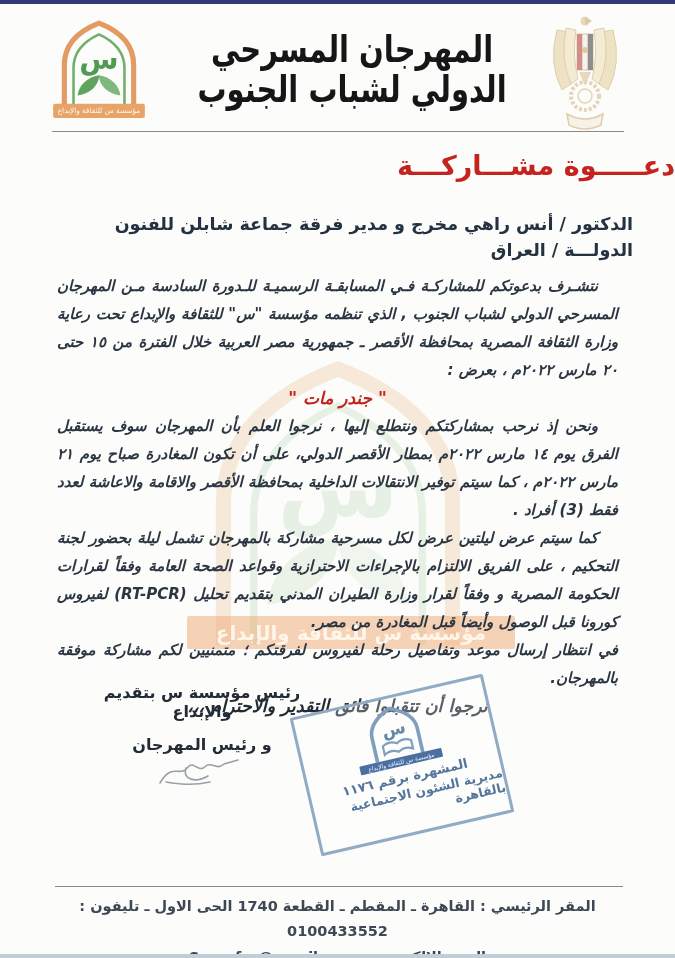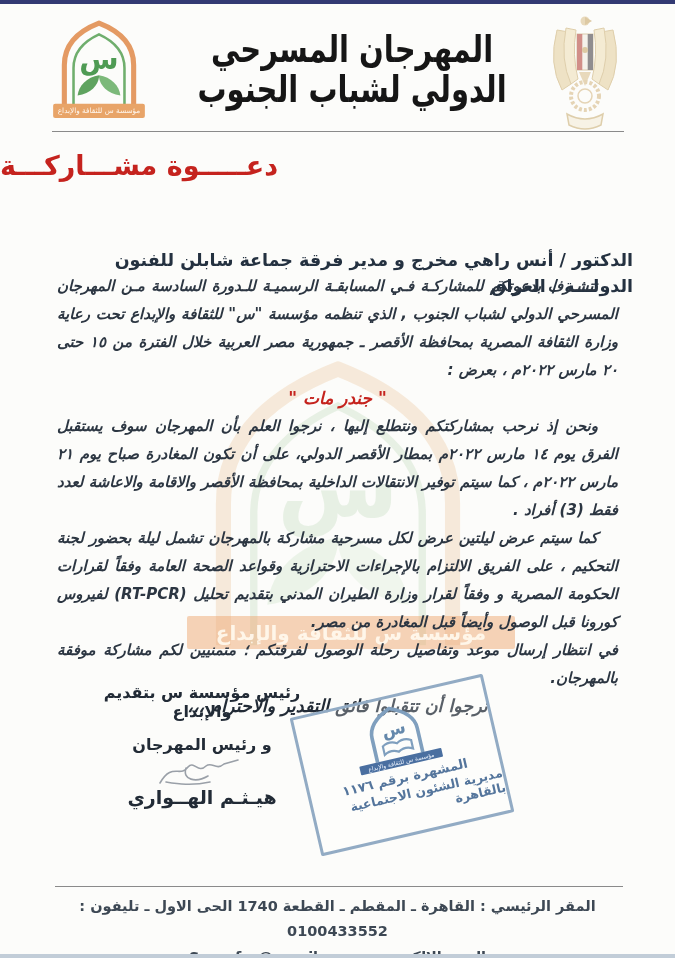--- a/index.html
+++ b/index.html
@@ -22,28 +22,28 @@
     position:absolute;left:178px;top:30px;width:348px;
     text-align:center;font-weight:bold;font-size:29px;line-height:1.08;
     color:#161616;letter-spacing:-1px;
     transform:scaleY(1.28);transform-origin:50% 0;
   }
   .logo-eagle{position:absolute;left:538px;top:12px;opacity:.6;}
   .rule-top{position:absolute;top:131px;left:52px;width:572px;border-top:1.6px solid #8a8a8a;}
 
   
   .title{
-    position:absolute;top:150px;left:0;width:675px;text-align:left;
+    position:absolute;top:150px;left:0;width:675px;text-align:right;
     color:#c5231e;font-size:27px;font-weight:bold;letter-spacing:1px;
   }
 
   
   .addressee{
     position:absolute;top:211px;right:42px;left:42px;
-    font-weight:bold;font-size:17.5px;color:#243140;line-height:1.5;text-align:right;margin-top:36px;
+    font-weight:bold;font-size:17.5px;color:#243140;line-height:1.5;text-align:right;
   }
 
   
   .body-flow{
     position:absolute;top:272px;right:57px;left:57px;z-index:2;
     font-size:15px;font-weight:bold;color:#2c3642;
     line-height:28px;text-align:justify;
   }
   .body-flow p{margin:0;font-style:italic;}
   .body-flow p.indent{text-indent:20px;}
@@ -158,31 +158,30 @@
       <path d="M50,58 C62,60 70,68 71,78 C58,76 51,68 50,60 Z" fill="#e2f0de"></path>
     </svg>
   </div>
   <div class="watermark-band">مؤسسة س للثقافة والإبداع</div>
 
   <div class="body-flow">
     <p class="indent">نتشـرف بدعوتكم للمشاركـة فـي المسابقـة الرسميـة للـدورة السادسة مـن المهرجان المسرحي الدولي لشباب الجنوب , الذي تنظمه مؤسسة "س" للثقافة والإبداع تحت رعاية وزارة الثقافة المصرية  بمحافظة الأقصر ـ جمهورية مصر العربية خلال الفترة من ١٥ حتى ٢٠ مارس ٢٠٢٢م ، بعرض :</p>
     <p class="show-title">" جندر مات "</p>
     <p class="indent">ونحن إذ نرحب بمشاركتكم ونتطلع إليها ، نرجوا العلم بأن المهرجان سوف يستقبل الفرق يوم ١٤ مارس ٢٠٢٢م بمطار الأقصر الدولي، على أن تكون المغادرة صباح يوم ٢١ مارس ٢٠٢٢م ، كما سيتم توفير الانتقالات الداخلية بمحافظة الأقصر والاقامة والاعاشة لعدد فقط (3) أفراد .</p>
     <p class="indent">كما سيتم عرض ليلتين عرض لكل مسرحية مشاركة بالمهرجان تشمل ليلة بحضور لجنة التحكيم ، على الفريق الالتزام بالإجراءات الاحترازية وقواعد الصحة العامة وفقاً لقرارات الحكومة المصرية و وفقاً لقرار وزارة الطيران المدني بتقديم تحليل (RT-PCR) لفيروس كورونا قبل الوصول وأيضاً قبل المغادرة من مصر.</p>
-    <p>في انتظار إرسال موعد وتفاصيل رحلة الوصول لفرقتكم ؛ متمنيين لكم مشاركة موفقة بالمهرجان.</p>
+    <p>في انتظار إرسال موعد وتفاصيل رحلة لفيروس لفرقتكم ؛ متمنيين لكم مشاركة موفقة بالمهرجان.</p>
     <p class="closing">نرجوا أن تتقبلوا فائق التقدير والاحترام ،،،</p>
   </div>
 
   <div class="signature">
     <div class="role1">رئيس مؤسسة س بتقديم والإبداع</div>
     <div class="role2">و رئيس المهرجان</div>
     <svg class="scribble" width="100" height="34" viewBox="0 0 100 34">
       <path d="M8,27 C20,6 28,22 36,11 C42,4 46,18 54,10 C60,5 64,15 72,8 L86,4 M34,12 C30,24 44,27 56,20 M14,26 C26,28 40,30 58,26" fill="none" stroke="#9aa0a8" stroke-width="1.6" stroke-linecap="round"></path>
     </svg>
-    <div class="name">هيـثـم الهــواري</div>
   </div>
 
   <div class="stamp">
     <svg width="74" height="58" viewBox="0 0 100 80">
       <path d="M18,76 V42 C18,25 33,14 50,7 C67,14 82,25 82,42 V76" fill="none" stroke="#7f9fbe" stroke-width="5"></path>
       <text x="50" y="44" text-anchor="middle" font-size="24" font-weight="bold" fill="#6488ab">س</text>
       <path d="M30,56 Q40,50 50,56 Q60,50 70,56 L70,68 Q60,62 50,68 Q40,62 30,68 Z" fill="none" stroke="#7f9fbe" stroke-width="3"></path>
     </svg>
     <div class="stamp-banner">مؤسسة س للثقافة والإبداع</div>
     <div class="stamp-line1">المشهرة برقم ١١٧٦</div>

